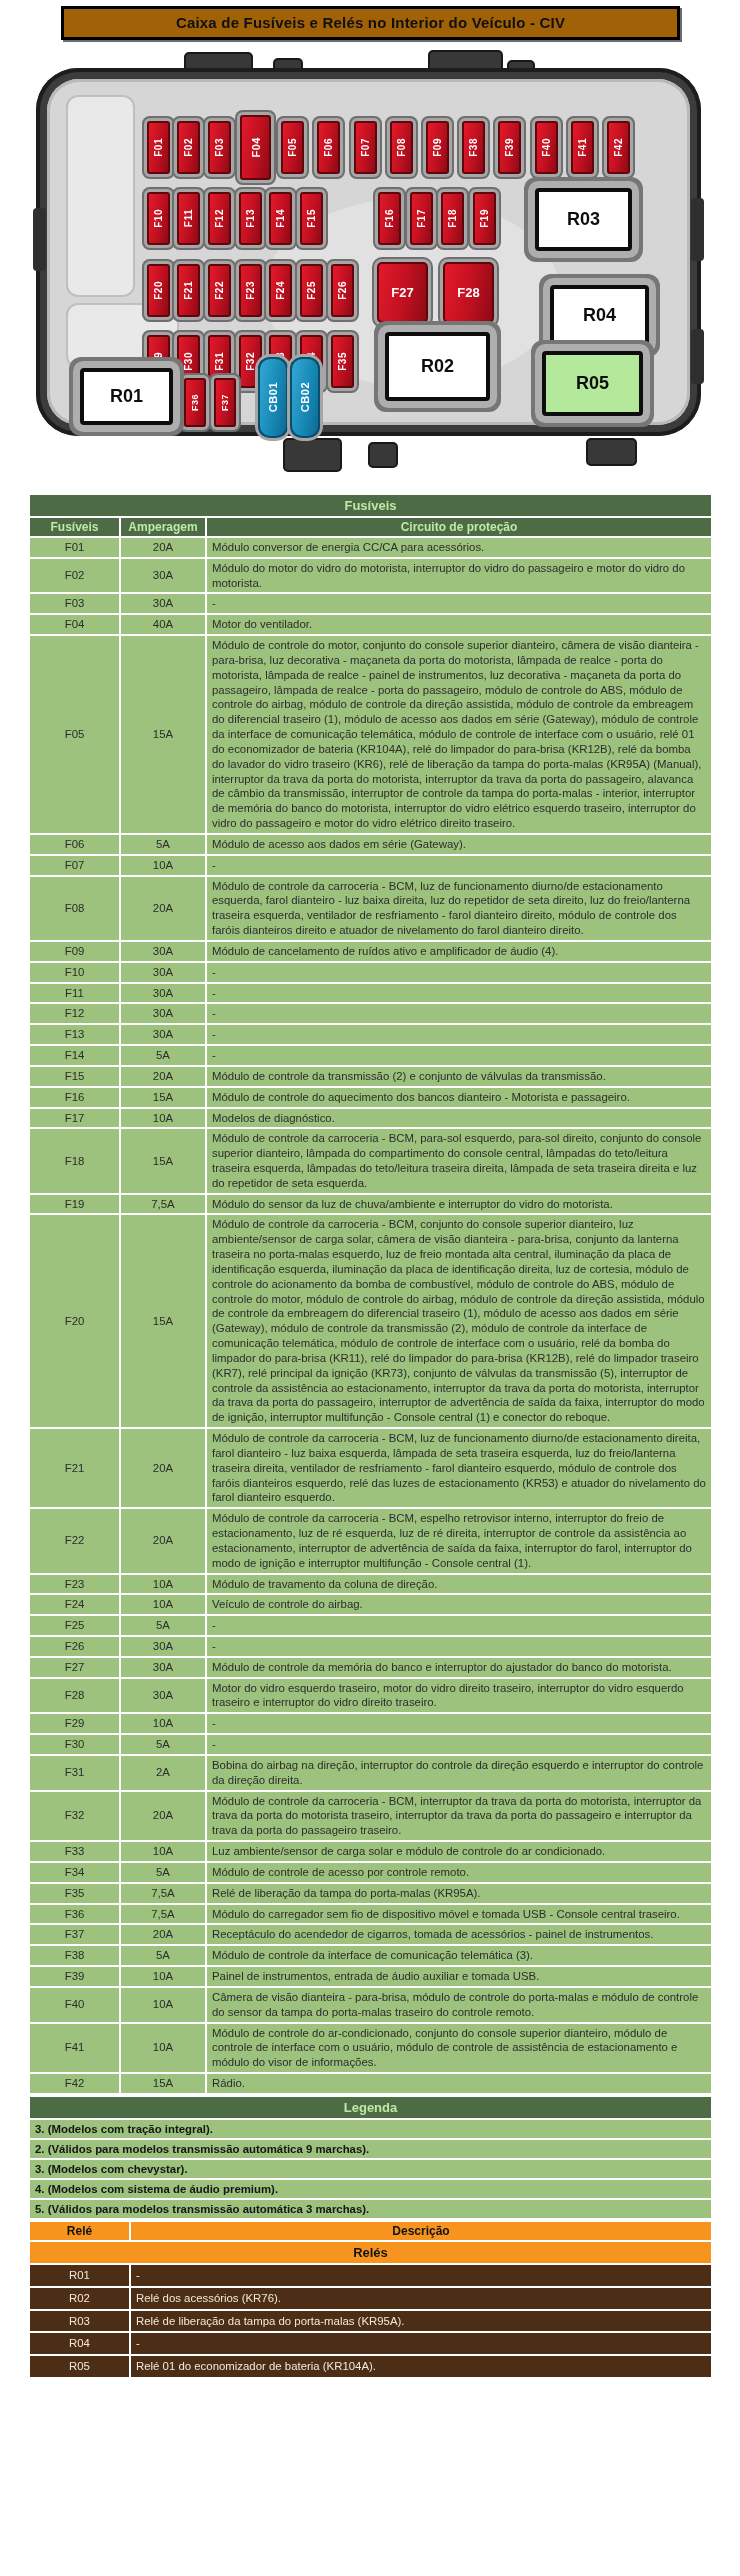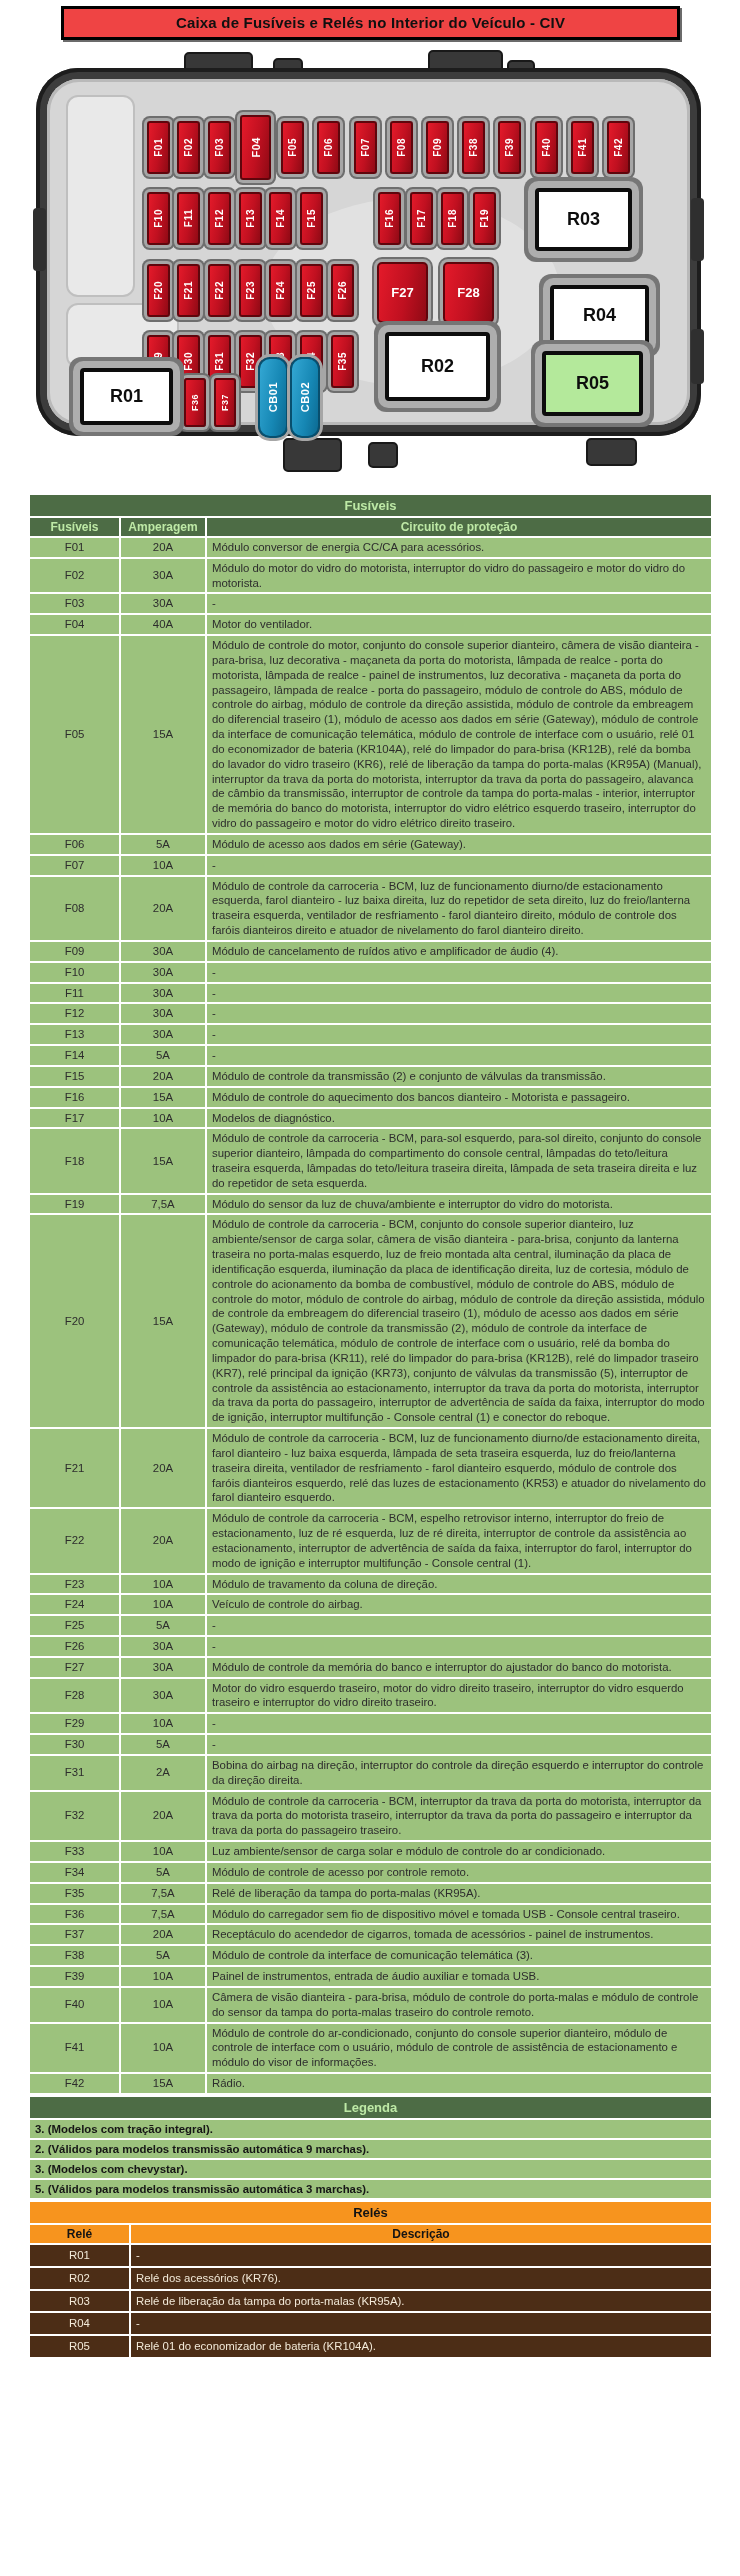--- a/index.html
+++ b/index.html
@@ -1,19 +1,19 @@
 <!DOCTYPE html>
 <html><head>
 <meta charset="utf-8">
 <style>
   html,body{margin:0;padding:0;background:#ffffff;}
   body{width:741px;font-family:"Liberation Sans",sans-serif;-webkit-font-smoothing:antialiased;}
 
   
-  .page-header{margin:6px 61px 10px 61px;background:#ef4444;border:3px solid #000;
+  .page-header{margin:6px 61px 10px 61px;background:#a16207;border:3px solid #000;
     box-shadow:2px 2px 0 #6b6b6b;text-align:center;padding:5px 4px;}
   .page-header span{font-size:15px;font-weight:bold;color:#101010;letter-spacing:0.2px;}
 
   
   .diagram{position:relative;width:672px;height:429px;margin:4px 0 14px 36px;}
   .fb-tab{position:absolute;background:#383838;border:2px solid #191919;border-radius:5px;}
   .fb-frame{position:absolute;left:0;top:18px;width:665px;height:368px;background:#3c3c3c;
     border-radius:42px;box-shadow:inset 0 0 0 4px #1d1d1d;}
   .fb-inner{position:absolute;left:11px;top:29px;width:643px;height:346px;background:#d6d6d6;
     border-radius:32px;box-shadow:inset 0 0 0 3px #b9b9b9;}
@@ -521,40 +521,43 @@
       </tr>
 
       <tr>
         <td>2. (Válidos para modelos transmissão automática 9 marchas).</td>
       </tr>
 
       <tr>
         <td>3. (Modelos com chevystar).</td>
       </tr>
 
+      <tr>
+        <td>4. (Modelos com sistema de áudio premium).</td>
+      </tr>
 
       <tr>
         <td>5. (Válidos para modelos transmissão automática 3 marchas).</td>
       </tr>
     </tbody>
 </table>
 
 <table class="data-table relays-tbl">
   <colgroup>
       <col style="width:99px">
       <col>
     </colgroup>
   <thead>
     <tr>
-        <th class="title-cell" colspan="2">Relés</th>
-      </tr>
-    <tr>
       <th class="col-cell">Relé</th>
       <th class="col-cell">Descrição</th>
     </tr>
+    <tr>
+        <th class="title-cell" colspan="2">Relés</th>
+      </tr>
   </thead>
   <tbody>
 
       <tr>
         <td class="c1">R01</td>
         <td class="c2">-</td>
       </tr>
 
       <tr>
         <td class="c1">R02</td>

